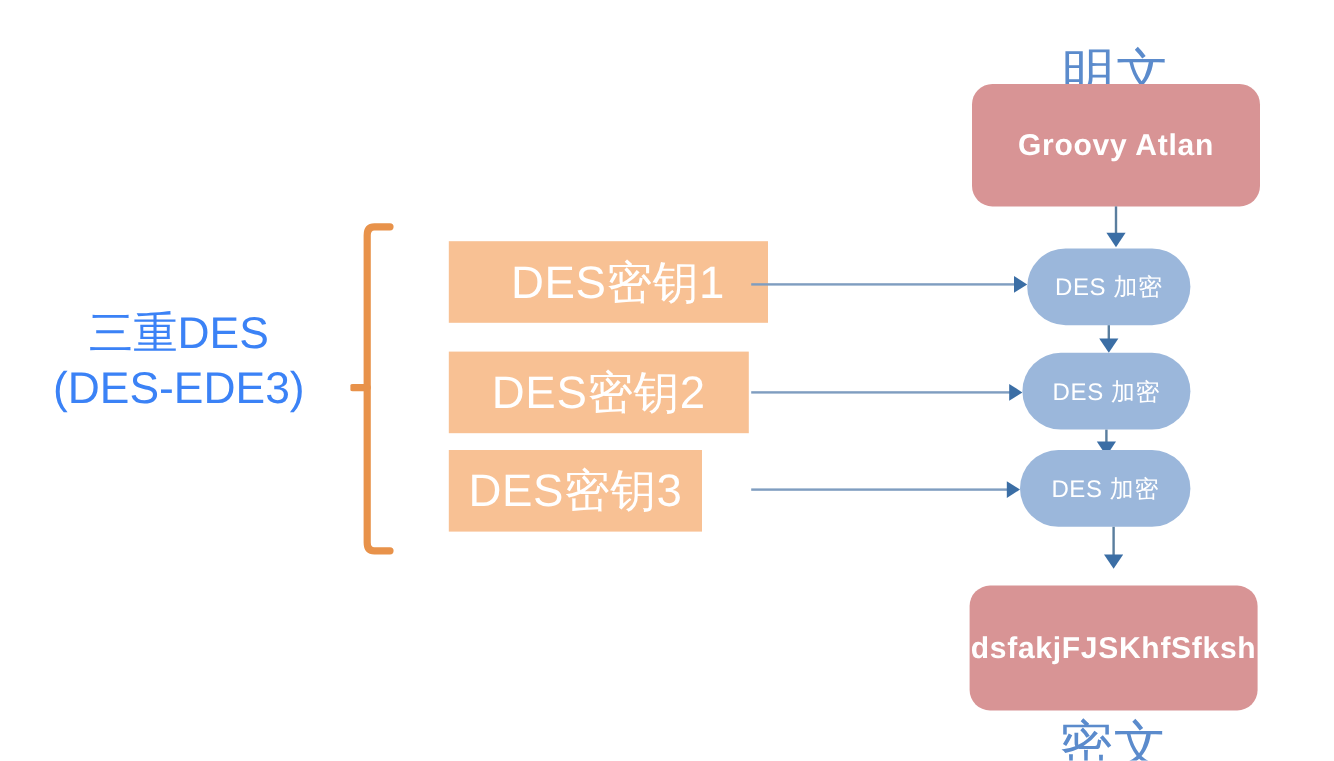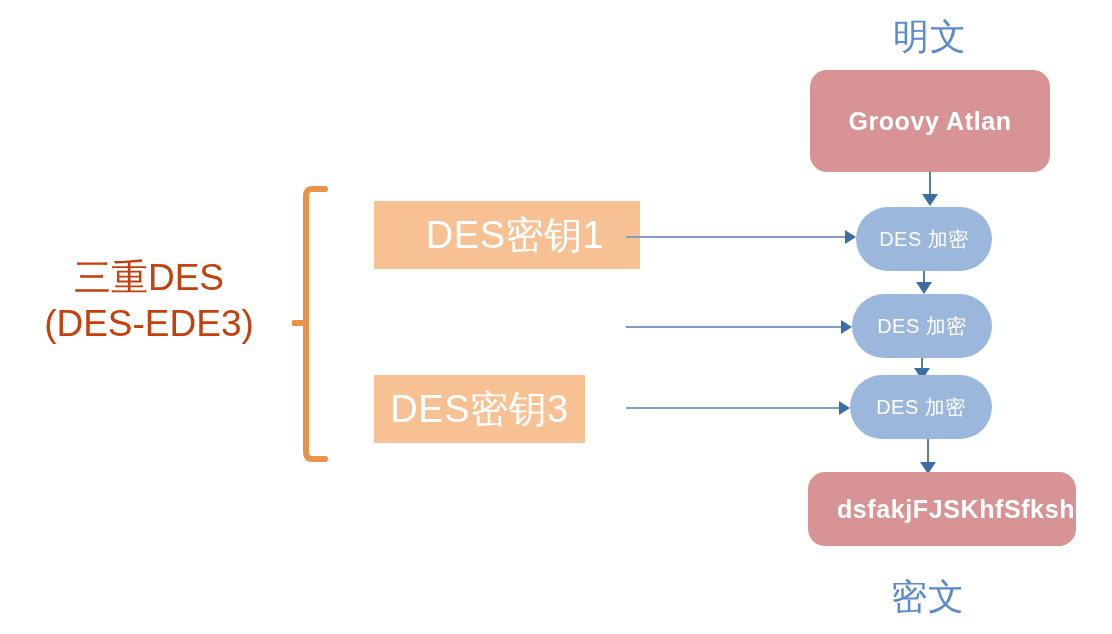--- a/index.html
+++ b/index.html
@@ -17,30 +17,31 @@
     background: #ffffff;
     overflow: hidden;
   }
 
   
   .abs { position: absolute; }
 
   
   .caption {
     color: #5B8BCC;
-    font-size: 36px;
+    font-size: 44px;
     line-height: 1.05;
     letter-spacing: 1px;
     white-space: nowrap;
     text-align: center;
+    margin-top: 21px;
   }
 
   
   .left-title {
-    color: #c2410c;
+    color: #3b82f6;
     font-size: 37px;
     line-height: 1.25;
     text-align: center;
     white-space: nowrap;
   }
   .left-title div { display: block; }
 
   
   .pink-box {
     background: #D89495;
@@ -129,36 +130,37 @@
   <div class="abs key-box" style="left:374px; top:201px; width:250px; height:68px;padding-left:16px;">DES密钥1</div>
 
   <div class="abs h-line" style="left:626px; top:236px; width:222px;"></div>
   <div class="abs h-arrow" style="left:845px; top:230px;"></div>
 
   <div class="abs des-box" style="left:856px; top:207px; width:136px; height:64px;">DES 加密</div>
 
   <div class="abs v-line" style="left:923px; top:271px; width:2px; height:13px;"></div>
   <div class="abs v-arrow" style="left:916px; top:282px;"></div>
 
+  <div class="abs key-box" style="left:374px; top:293px; width:250px; height:68px;">DES密钥2</div>
 
   <div class="abs h-line" style="left:626px; top:326px; width:218px;"></div>
   <div class="abs h-arrow" style="left:841px; top:320px;"></div>
 
   <div class="abs des-box" style="left:852px; top:294px; width:140px; height:64px;">DES 加密</div>
 
   <div class="abs v-line" style="left:921px; top:358px; width:2px; height:12px;"></div>
   <div class="abs v-arrow" style="left:914px; top:368px;"></div>
 
   <div class="abs key-box" style="left:374px; top:375px; width:211px; height:68px;">DES密钥3</div>
 
   <div class="abs h-line" style="left:626px; top:407px; width:216px;"></div>
   <div class="abs h-arrow" style="left:839px; top:401px;"></div>
 
   <div class="abs des-box" style="left:850px; top:375px; width:142px; height:64px;">DES 加密</div>
 
   <div class="abs v-line" style="left:927px; top:439px; width:2px; height:28px;"></div>
   <div class="abs v-arrow" style="left:920px; top:462px;"></div>
 
-  <div class="abs pink-box" style="left:808px; top:472px; width:240px; height:74px;padding-left:28px;">dsfakjFJSKhfSfksh</div>
+  <div class="abs pink-box" style="left:808px; top:488px; width:240px; height:104px;">dsfakjFJSKhfSfksh</div>
 
   <div class="abs caption" style="left:808px; top:578px; width:240px;">密文</div>
 
 </div>
 
 </body></html>

